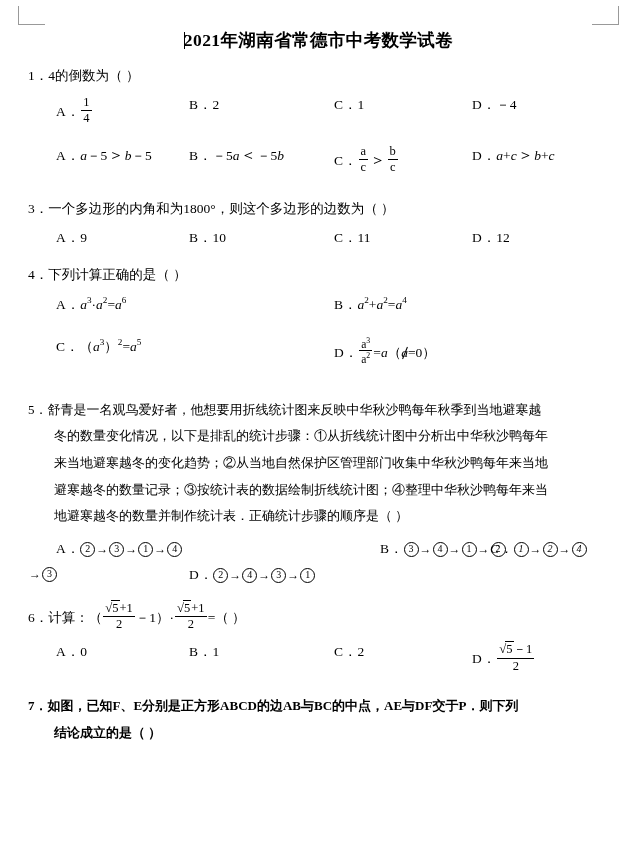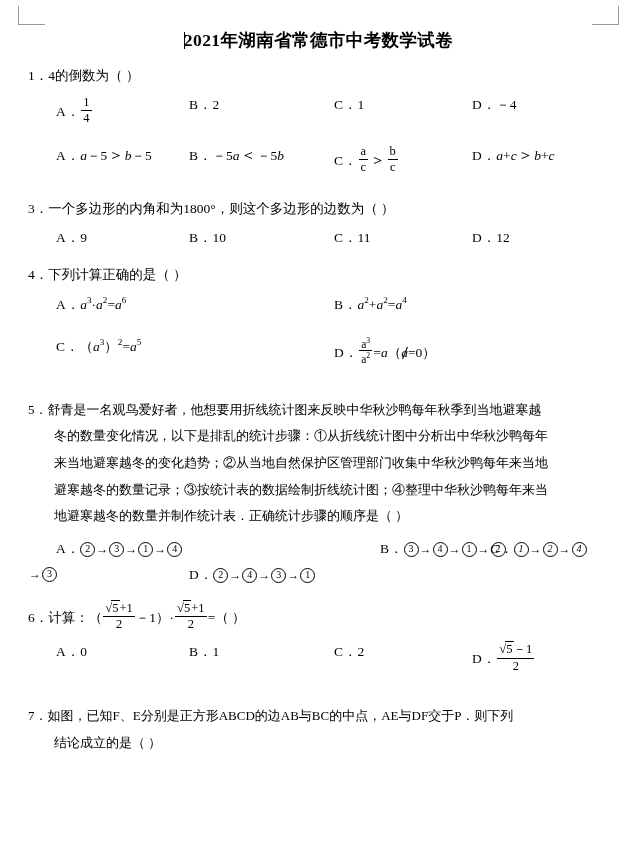--- a/index.html
+++ b/index.html
@@ -246,19 +246,19 @@
     <div class="q" style="margin-top:14px;">
       <span>6．</span><span>计算：</span><span>（<span class="frac"><span class="num"><span class="rad"><span class="sign">√</span><span class="body">5</span></span>+1</span><span class="den">2</span></span>－1）·<span class="frac"><span class="num"><span class="rad"><span class="sign">√</span><span class="body">5</span></span>+1</span><span class="den">2</span></span>=（      ）</span>
     </div>
     <div class="opts tall2" style="margin-top:12px;">
       <span class="opt c1"><span class="lbl">A．</span><span>0</span></span>
       <span class="opt c2"><span class="lbl">B．</span><span>1</span></span>
       <span class="opt c3"><span class="lbl">C．</span><span>2</span></span>
       <span class="opt c4"><span class="lbl">D．</span><span class="frac"><span class="num"><span class="rad"><span class="sign">√</span><span class="body">5</span></span>－1</span><span class="den">2</span></span></span>
     </div>
 
-    <div class="q-para" style="margin-top:14px;">
+    <div class="q-para" style="margin-top:4px;font-weight:bold;">
       <span>7．</span><span>如图，已知F、E分别是正方形ABCD的边AB与BC的中点，AE与DF交于P．则下列</span>
       <span class="cont">结论成立的是（      ）</span>
     </div>
 
   </div>
 </div>
 
 </body></html>

